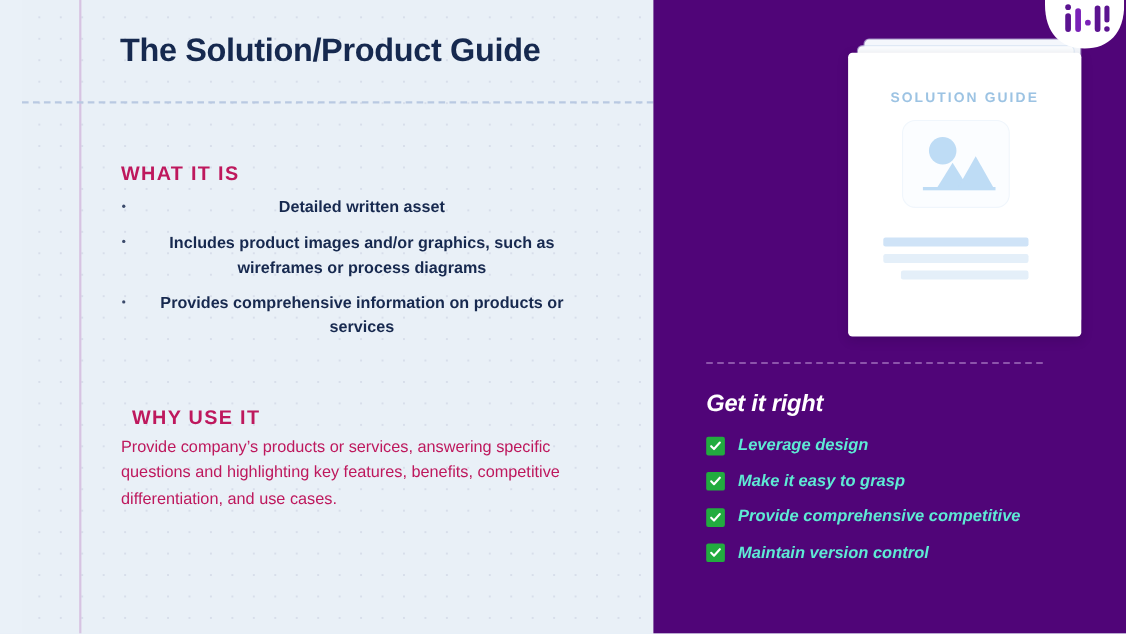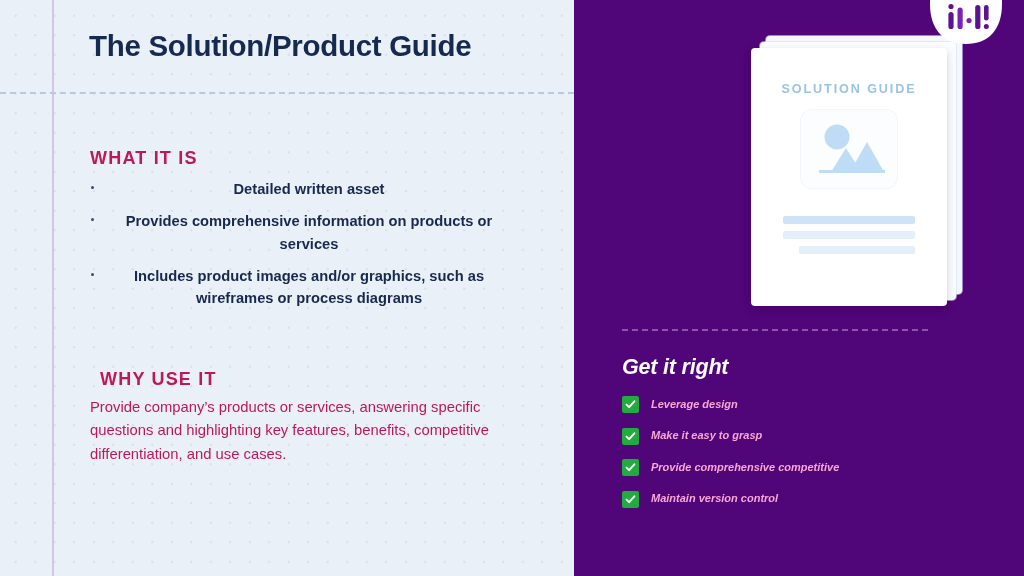--- a/index.html
+++ b/index.html
@@ -6,20 +6,21 @@
   html, body { width:1024px; height:576px; overflow:hidden; }
   body {
     font-family:"Liberation Sans", sans-serif;
     background:#eaf1f8;
   }
   .slide {
     position:relative;
     width:1024px; height:576px;
     display:flex;
     overflow:hidden;
+    padding-left:20px;
   }
 
   
   .left-panel {
     position:relative;
     width:574px; height:576px;
     background:#e9f0f7;
     flex:0 0 574px;
   }
   .dot-grid {
@@ -111,21 +112,21 @@
     width:220px; height:290px;
   }
   .sheet {
     position:absolute;
     border-radius:4px;
     background:#ffffff;
   }
   .sheet.back2 { left:16px;  top:14px;  width:196px; height:258px; background:#f4f7fc; box-shadow:0 0 0 1px rgba(210,225,242,.6); }
   .sheet.back1 { left:10px;  top:20px;  width:196px; height:258px; background:#fbfdff; box-shadow:0 0 0 1px rgba(210,225,242,.6); }
   .sheet.front {
-    left:1px; top:26px; width:196px; height:258px;
+    left:1px; top:26px; width:212px; height:258px;
     background:#ffffff;
     box-shadow:0 3px 10px rgba(20,0,40,.18);
   }
 
   .doc-title {
     position:absolute; left:0; right:0; top:34px;
     text-align:center;
     font-size:12.6px; font-weight:bold;
     letter-spacing:1.9px;
     color:#9cc3e3;
@@ -171,22 +172,22 @@
   .cbox {
     flex:0 0 auto;
     width:17px; height:17px;
     border-radius:2px;
     background:#22ab3f;
     margin-right:12px;
     display:flex; align-items:center; justify-content:center;
   }
   .cbox svg { display:block; }
   .chk-label {
-    font-size:11px; font-weight:bold; font-style:italic;
-    color:#f9a8d4;
+    font-size:15px; font-weight:bold; font-style:italic;
+    color:#5eead4;
     line-height:1.2;
   }
 </style>
 </head>
 <body>
 
 <div class="slide">
 
   <div class="left-panel">
     <div class="dot-grid"></div>
@@ -199,25 +200,25 @@
 
       <div class="sec-head what">WHAT IT IS</div>
 
       <ul class="bullets">
         <li>
           <span class="dot"></span>
           <span>Detailed written asset</span>
         </li>
         <li>
           <span class="dot"></span>
-          <span>Provides comprehensive information on products or services</span>
+          <span>Includes product images and/or graphics, such as wireframes or process diagrams</span>
         </li>
         <li>
           <span class="dot"></span>
-          <span>Includes product images and/or graphics, such as wireframes or process diagrams</span>
+          <span>Provides comprehensive information on products or services</span>
         </li>
       </ul>
 
       <div class="sec-head why">WHY USE IT</div>
 
       <p class="why-body">Provide company’s products or services, answering specific questions and highlighting key features, benefits, competitive differentiation, and use cases.</p>
     </div>
   </div>
 
   <div class="right-panel">

